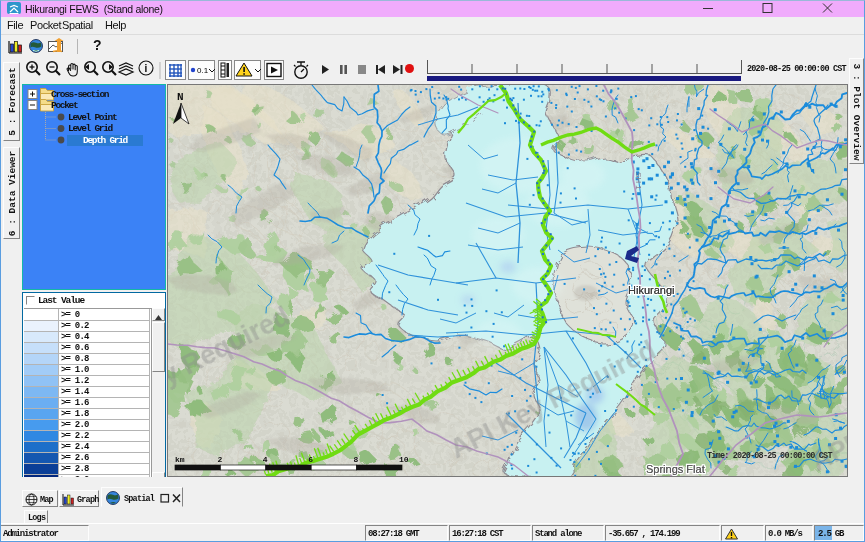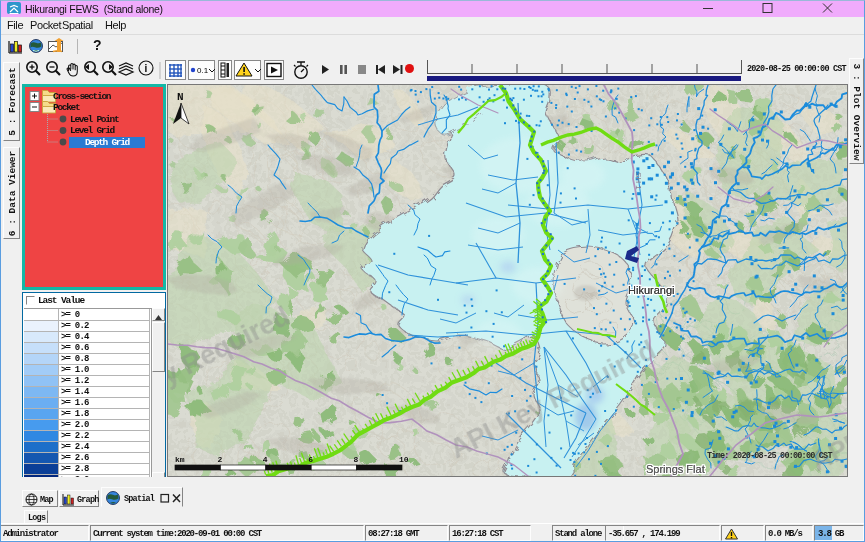--- a/index.html
+++ b/index.html
@@ -157,21 +157,21 @@
 <div class="abs" style="left:427px;top:76px;width:314px;height:5px;background:#191980"></div>
 <span class="abs mono" style="left:747px;top:64px">2020-08-25 00:00:00 CST</span>
 <div class="abs" style="left:0;top:57px;width:22px;height:466px;background:#f0f0f0"></div>
 <div class="abs raised" style="left:3px;top:62px;width:17px;height:79px"></div>
 <div class="abs mono" style="left:-26px;top:96px;width:76px;transform:rotate(-90deg);text-align:center;font-size:9.5px;letter-spacing:0">5 : Forecast</div>
 <div class="abs raised" style="left:3px;top:147px;width:17px;height:92px"></div>
 <div class="abs mono" style="left:-33px;top:188px;width:90px;transform:rotate(-90deg);text-align:center;font-size:9.5px;letter-spacing:0">6 : Data Viewer</div>
 <div class="abs" style="left:848px;top:57px;width:17px;height:466px;background:#f0f0f0"></div>
 <div class="abs raised" style="left:849px;top:58px;width:15px;height:106px"></div>
 <div class="abs mono" style="left:808px;top:106px;width:96px;transform:rotate(90deg);text-align:center;font-size:9.5px;letter-spacing:0">3 : Plot Overview</div>
-<div class="abs" style="left:22px;top:84px;width:144px;height:206px;background:#ef4444;border:3px solid #14b8a6">
+<div class="abs" style="left:22px;top:84px;width:144px;height:206px;background:#3b82f6;border:1px solid #14b8a6">
     <svg class="abs" style="left:0;top:0" width="142" height="204">
       <g stroke="#aaa" stroke-dasharray="1,1">
         <line x1="9.5" y1="13" x2="9.5" y2="20"></line>
         <line x1="22.5" y1="27" x2="22.5" y2="55"></line>
         <line x1="22.5" y1="32" x2="33" y2="32"></line>
         <line x1="22.5" y1="43.5" x2="33" y2="43.5"></line>
         <line x1="22.5" y1="55" x2="33" y2="55"></line>
       </g>
       <rect x="5" y="4.5" width="9" height="9" fill="#fff" stroke="#848484"></rect>
       <line x1="7" y1="9" x2="12" y2="9" stroke="#111"></line>
@@ -1940,41 +1940,38 @@
       <path d="M13,1.5 l7,7.5 M20,1.5 l-7,7.5" stroke="#222" stroke-width="1.5"></path>
     </svg>
   </div>
 <div class="abs raised" style="left:24px;top:510px;width:24px;height:14px">
     <span class="abs mono" style="left:3px;top:2px">Logs</span>
   </div>
 <div class="abs" style="left:0;top:523px;width:865px;height:19px;background:#f0f0f0;border-top:1px solid #fff">
     <div class="abs sunken" style="left:0px;top:1px;width:89px;height:16px">
       <span class="abs mono" style="left:2px;top:3px;font-size:9px;letter-spacing:-1.2px">Administrator</span>
     </div>
-    <div class="abs sunken" style="left:90px;top:1px;width:274px;height:16px">
-      <span class="abs mono" style="left:2px;top:3px;font-size:9px;letter-spacing:-1.2px">Current system time:2020-09-01 00:00 CST</span>
-    </div>
     <div class="abs sunken" style="left:365px;top:1px;width:83px;height:16px">
       <span class="abs mono" style="left:2px;top:3px;font-size:9px;letter-spacing:-1.2px">08:27:18 GMT</span>
     </div>
     <div class="abs sunken" style="left:449px;top:1px;width:82px;height:16px">
       <span class="abs mono" style="left:2px;top:3px;font-size:9px;letter-spacing:-1.2px">16:27:18 CST</span>
     </div>
-    <div class="abs sunken" style="left:552px;top:1px;width:72px;height:16px">
+    <div class="abs sunken" style="left:532px;top:1px;width:72px;height:16px">
       <span class="abs mono" style="left:2px;top:3px;font-size:9px;letter-spacing:-1.2px">Stand alone</span>
     </div>
     <div class="abs sunken" style="left:605px;top:1px;width:115px;height:16px">
       <span class="abs mono" style="left:2px;top:3px;font-size:9px;letter-spacing:-1.2px">-35.657 , 174.199</span>
     </div>
     <div class="abs sunken" style="left:721px;top:1px;width:43px;height:16px">
       <svg class="abs" style="left:3px;top:2px" width="13" height="12">
         <path d="M6.5,1 L12.5,11 L0.5,11 Z" fill="#ffd21a" stroke="#333" stroke-width="1"></path>
         <rect x="5.8" y="4" width="1.4" height="4" fill="#111"></rect>
         <rect x="5.8" y="9" width="1.4" height="1.4" fill="#111"></rect>
       </svg>
     </div>
     <div class="abs sunken" style="left:765px;top:1px;width:48px;height:16px">
       <span class="abs mono" style="left:2px;top:3px;font-size:9px;letter-spacing:-1.2px">0.0 MB/s</span>
     </div>
     <div class="abs sunken" style="left:814px;top:1px;width:50px;height:16px">
       <div class="abs" style="left:0;top:0;width:17px;height:14px;background:#7ab4e8"></div>
-      <span class="abs mono" style="left:3px;top:3px;font-size:9px;letter-spacing:-1.2px">3.8 GB</span>
+      <span class="abs mono" style="left:3px;top:3px;font-size:9px;letter-spacing:-1.2px">2.5 GB</span>
     </div>
   </div>
 </body></html>

